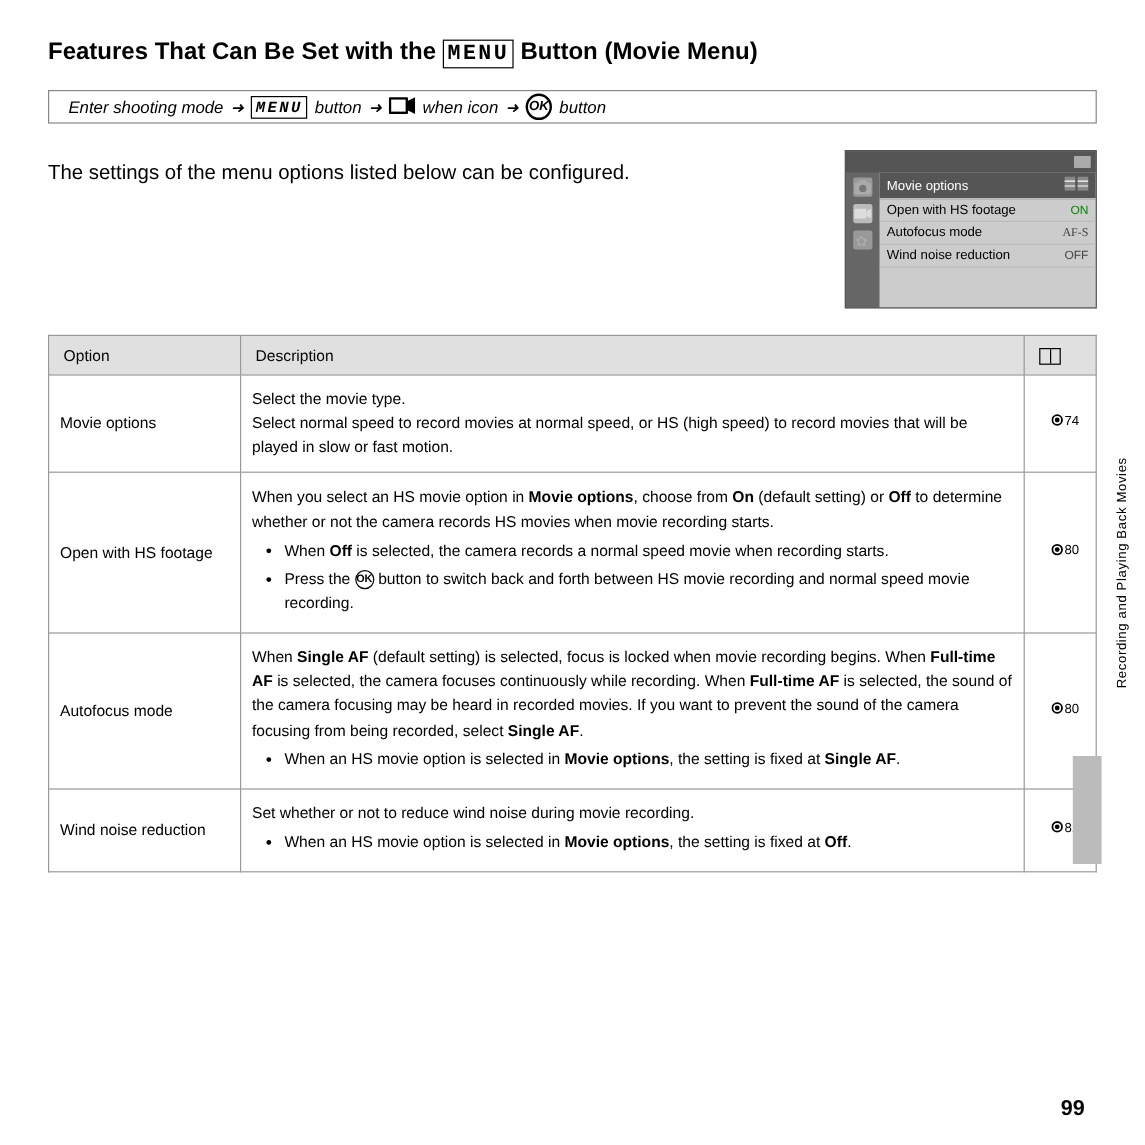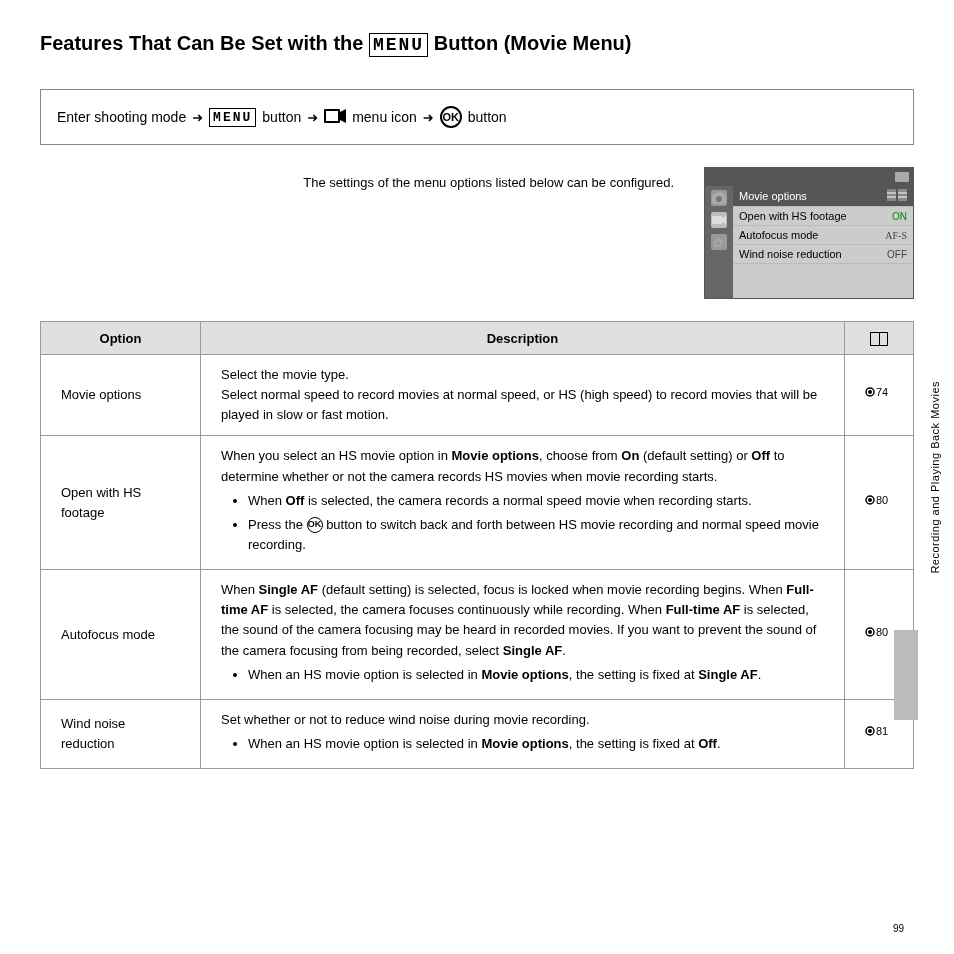--- a/index.html
+++ b/index.html
@@ -17,42 +17,43 @@
       width: 954px;
       min-height: 954px;
       padding: 30px 40px 30px 40px;
       position: relative;
     }
 
     
     .page-title {
       font-size: 20px;
       font-weight: bold;
-      margin-bottom: 32px;
+      margin-bottom: 18px;
       line-height: 1.3;
     }
     .menu-word {
       font-family: 'Courier New', monospace;
       font-weight: bold;
       font-size: 18px;
       letter-spacing: 2px;
       border: 1px solid #000;
       padding: 1px 3px;
     }
 
     
     .breadcrumb-bar {
       border: 1px solid #888;
-      padding: 16px 16px;
+      padding: 2px 16px;
       margin-bottom: 22px;
       font-size: 14px;
       display: flex;
       align-items: center;
       gap: 6px;
       flex-wrap: wrap;
+      font-style: italic;
     }
     .arrow {
       font-size: 13px;
     }
     .ok-circle {
       display: inline-flex;
       align-items: center;
       justify-content: center;
       width: 22px;
       height: 22px;
@@ -64,24 +65,23 @@
 
     
     .intro-section {
       display: flex;
       gap: 30px;
       margin-bottom: 22px;
       align-items: flex-start;
     }
     .intro-text {
       flex: 1;
-      font-size: 13px;
+      font-size: 17px;
       line-height: 1.5;
       padding-top: 6px;
-      text-align: right;
     }
 
     
     .camera-ui {
       width: 210px;
       min-height: 130px;
       background: #888;
       border: 1px solid #555;
       flex-shrink: 0;
     }
@@ -153,51 +153,51 @@
     
     .main-table {
       width: 100%;
       border-collapse: collapse;
       font-size: 13px;
     }
     .main-table th {
       background: #e0e0e0;
       border: 1px solid #999;
       padding: 8px 12px;
-      text-align: center;
-      font-weight: bold;
+      text-align: left;
+      font-weight: normal;
     }
     .main-table th.option-col {
       width: 160px;
     }
     .main-table th.ref-col {
       width: 60px;
     }
     .main-table td {
       border: 1px solid #999;
-      padding: 10px 20px;
+      padding: 10px 9px;
       vertical-align: top;
       line-height: 1.5;
     }
     .main-table td.option-cell {
       font-size: 13px;
       vertical-align: middle;
     }
     .main-table td.ref-cell {
       text-align: right;
       vertical-align: middle;
       font-size: 13px;
       white-space: nowrap;
     }
     .page-number {
       position: absolute;
       bottom: 20px;
       right: 50px;
-      font-size: 10px;
-      font-weight: normal;
+      font-size: 18px;
+      font-weight: bold;
     }
 
     
     .vertical-text-container {
       position: absolute;
       right: 0;
       top: 0;
       width: 38px;
       height: 100%;
       display: flex;
@@ -263,21 +263,21 @@
     <span class="menu-word" style="font-size:13px;">MENU</span>
     <span>button</span>
     <span class="arrow">➜</span>
     <span>
       <svg width="22" height="18" viewBox="0 0 22 18">
         <rect x="0" y="2" width="16" height="14" rx="1" fill="#000"></rect>
         <polygon points="16,5 22,2 22,16 16,13" fill="#000"></polygon>
         <rect x="2" y="4" width="12" height="10" fill="#fff"></rect>
       </svg>
     </span>
-    <span>menu icon</span>
+    <span>when icon</span>
     <span class="arrow">➜</span>
     <span class="ok-circle">OK</span>
     <span>button</span>
   </div>
 
   <div class="intro-section">
     <div class="intro-text">
       <span>The settings of the menu options listed below can be configured.</span>
     </div>
 

